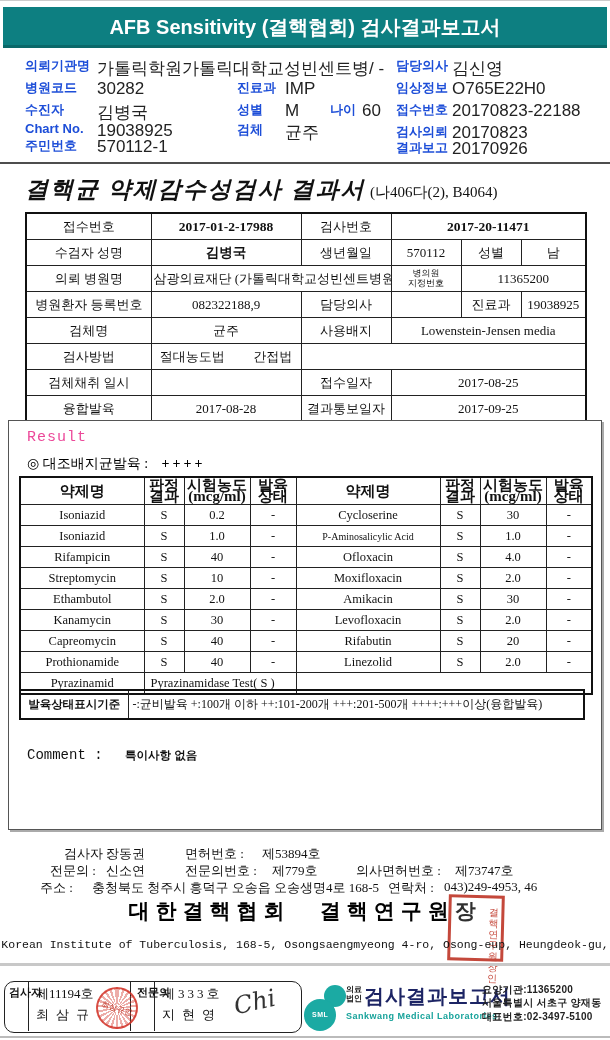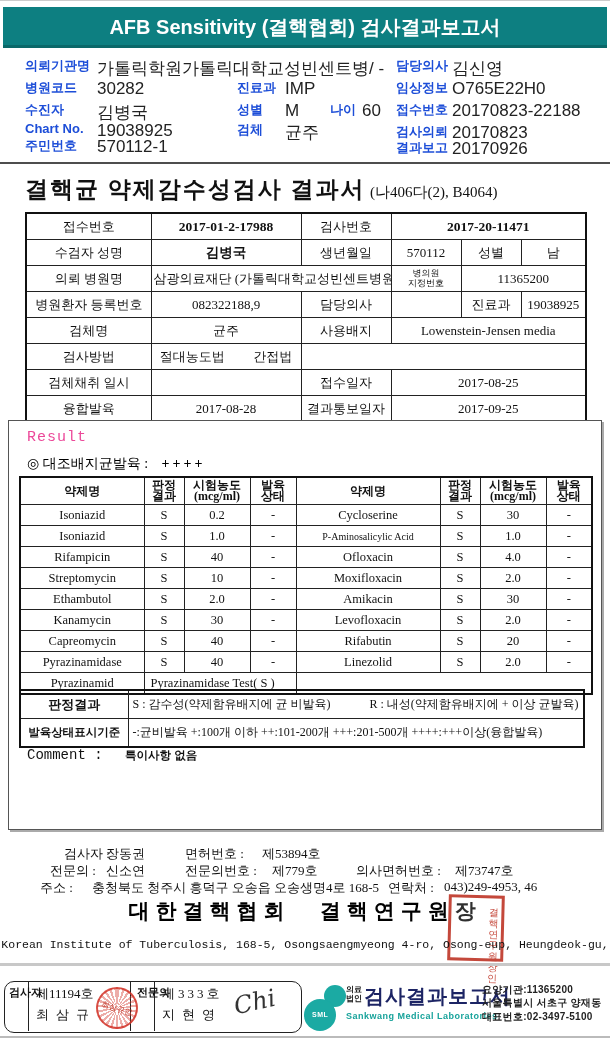--- a/index.html
+++ b/index.html
@@ -12,39 +12,39 @@
   .mono{font-family:"Liberation Mono","DejaVu Sans Mono",monospace;}
 
   #title-bar{left:3px;right:3px;top:7px;height:41px;background:#0d7f81;
     box-shadow:inset 0 -3px 0 rgba(0,0,0,.18);text-align:center;line-height:41px;
     color:#fff;font-weight:bold;font-size:20px;}
   #divider{left:0;right:0;top:162px;height:2px;background:#4d4d4d;}
   #top-rule{left:0;right:0;top:0;height:1px;background:#ccc;}
   #bottom-rule{left:0;right:0;top:1036px;height:2px;background:#bbb;}
 
   #report-title{left:25px;top:174px;}
-  .title-main{font-family:"Liberation Serif",serif;font-weight:bold;font-size:23px;letter-spacing:2px;}
+  .title-main{font-family:"Liberation Serif",serif;font-weight:bold;font-size:23px;letter-spacing:2px;font-style:italic;}
   .title-code{font-family:"Liberation Serif",serif;font-size:15px;letter-spacing:0;}
 
   table{border-collapse:collapse;table-layout:fixed;}
   #summary-table{left:25px;top:212px;width:560px;border:2px solid #111;}
   #summary-table td{border:1px solid #222;height:25px;text-align:center;
     font-family:"Liberation Serif",serif;font-size:13px;padding:0 2px;overflow:hidden;}
   #summary-table td.b{font-weight:bold;font-size:13.5px;margin-left:6px;}
   #summary-table td.tiny{font-size:9px;line-height:9.5px;}
 
   #result-box{left:8px;top:420px;width:592px;height:408px;border:1px solid #555;
     box-shadow:2px 2px 0 #aaa;background:#fff;}
   #result-heading{left:18px;top:8px;font-size:15px;letter-spacing:1px;color:#ec4899;}
   #control-line{left:18px;top:34px;font-size:14px;color:#000;}
   #control-value{letter-spacing:3px;font-weight:bold;margin-left:10px;}
 
   #drug-table{position:absolute;left:10px;top:55px;width:572px;border:2px solid #111;}
   #drug-table th{border:1px solid #222;height:26px;font-family:"Liberation Serif",serif;
-    font-size:12px;line-height:11px;font-weight:bold;padding:0;margin-top:20px;}
+    font-size:15px;line-height:11px;font-weight:bold;padding:0;margin-top:20px;}
   #drug-table td{border:1px solid #222;height:20px;text-align:center;
     font-family:"Liberation Serif",serif;font-size:12.5px;padding:0 2px;overflow:hidden;}
   #drug-table td.small{font-size:10px;}
   #drug-table td.dspan{text-align:left;padding-left:6px;}
 
   #legend-table{position:absolute;left:10px;top:268px;width:564px;border:2px solid #111;}
   #legend-table td{border:1px solid #222;height:27px;font-family:"Liberation Serif",serif;
     font-size:12px;padding:0 4px;overflow:hidden;white-space:nowrap;}
   #legend-table td.llbl{text-align:center;font-weight:bold;font-size:13px;}
   #legend-table span.gap{margin-right:36px;}
@@ -312,21 +312,21 @@
             <td>Capreomycin</td>
             <td>S</td>
             <td>40</td>
             <td>-</td>
             <td>Rifabutin</td>
             <td>S</td>
             <td>20</td>
             <td>-</td>
           </tr>
           <tr>
-            <td>Pyrazinamidase</td>
+            <td>Prothionamide</td>
             <td>S</td>
             <td>40</td>
             <td>-</td>
             <td>Linezolid</td>
             <td>S</td>
             <td>2.0</td>
             <td>-</td>
           </tr>
           <tr>
             <td>Pyrazinamid</td>
@@ -335,27 +335,20 @@
           </tr>
         </tbody>
     </table>
 
     <table id="legend-table">
       <colgroup>
           <col style="width:108px">
           <col style="width:456px">
         </colgroup>
       <tbody>
-          <tr>
-        <td class="llbl">판정결과</td>
-        <td>
-          <span class="gap">S : 감수성(약제함유배지에 균 비발육)</span>
-          <span>R : 내성(약제함유배지에 + 이상 균발육)</span>
-        </td>
-      </tr>
       <tr>
         <td class="llbl" style="font-size:11.5px">발육상태표시기준</td>
         <td>-:균비발육  +:100개 이하  ++:101-200개  +++:201-500개  ++++:+++이상(융합발육)</td>
       </tr>
     </tbody>
       </table>
 
     <div class="abs mono" id="comment-line">
       <span>Comment :</span>
       <span id="comment-value">특이사항 없음</span>

